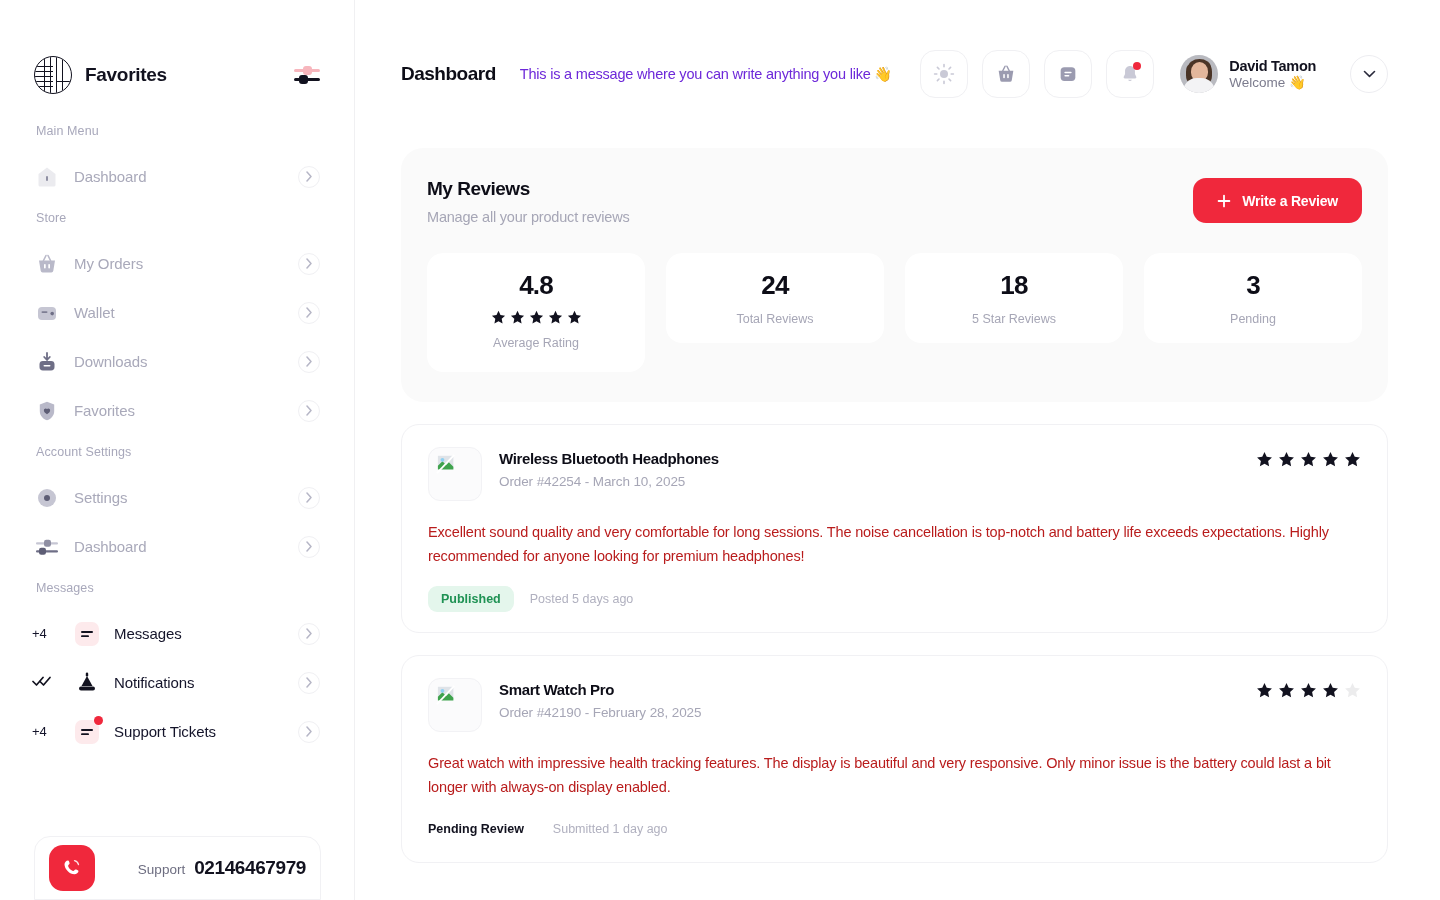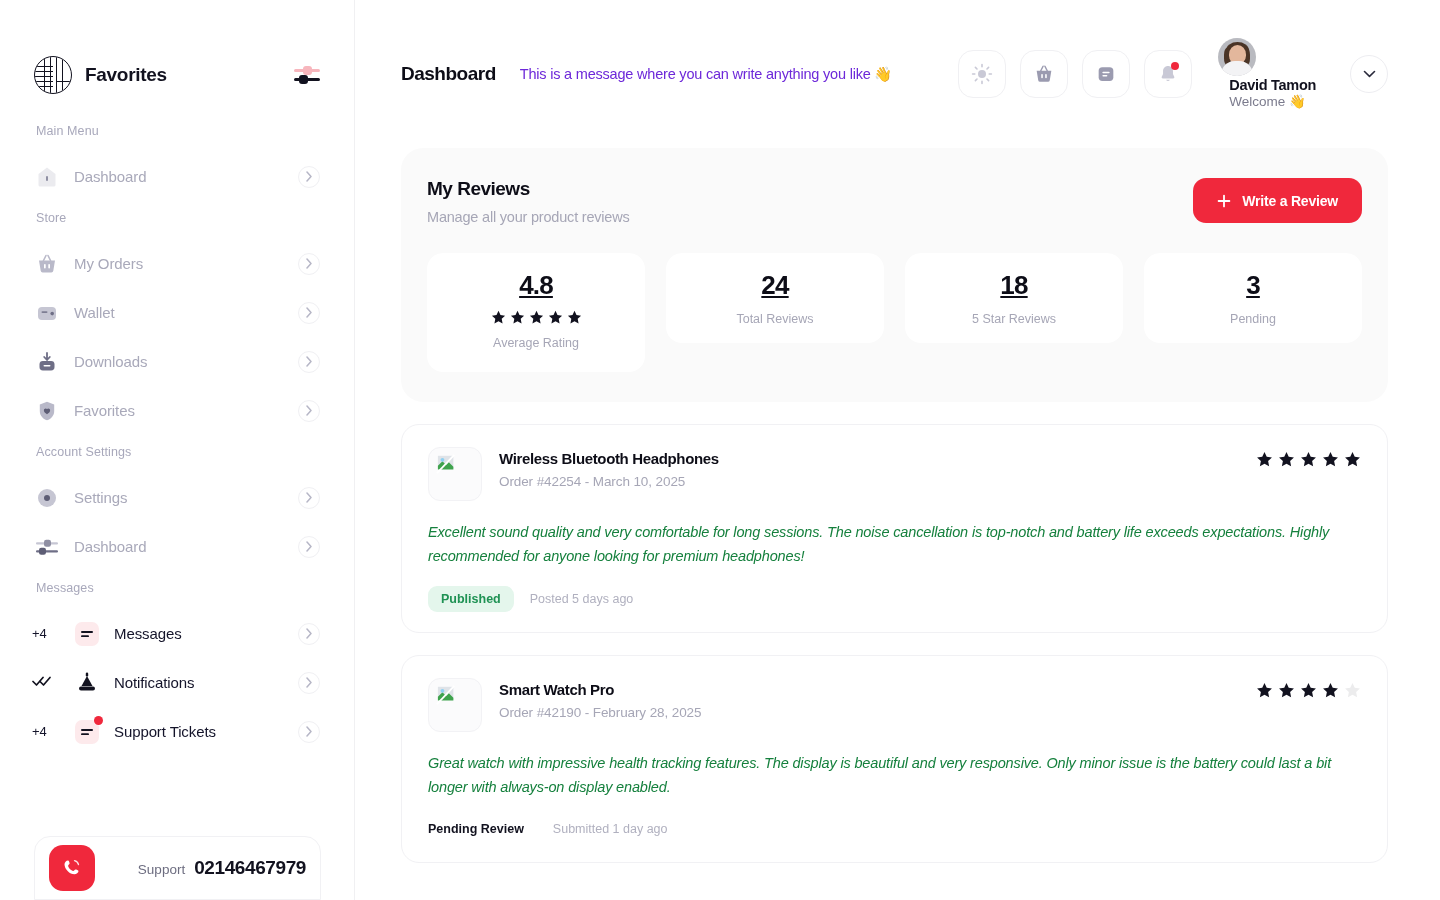--- a/index.html
+++ b/index.html
@@ -131,21 +131,21 @@
   .icon-btn {
     width: 48px; height: 48px; border-radius: 15px;
     border: 1px solid #f0f0f3; background: #fff;
     display: flex; align-items: center; justify-content: center;
     cursor: pointer; position: relative;
   }
   .icon-btn .dot {
     position: absolute; top: 11px; right: 12px;
     width: 8px; height: 8px; border-radius: 50%; background: #f0283c;
   }
-  .profile { display: flex; align-items: flex-start; margin-left: 12px; cursor: pointer; flex-direction: column; }
+  .profile { display: flex; align-items: center; margin-left: 12px; cursor: pointer; }
   .avatar {
     width: 38px; height: 38px; border-radius: 50%;
     background: #b9bac0; position: relative; overflow: hidden; flex: 0 0 38px;
   }
   .avatar .face { position: absolute; width: 17px; height: 19px; border-radius: 50% 50% 45% 45%;
     background: #e3b79c; left: 10.5px; top: 7px; }
   .avatar .hair { position: absolute; width: 23px; height: 17px; border-radius: 50% 50% 30% 30%;
     background: #4a3426; left: 7.5px; top: 4px; }
   .avatar .hairL { position: absolute; width: 7px; height: 17px; border-radius: 40%;
     background: #4a3426; left: 6px; top: 10px; }
@@ -177,21 +177,21 @@
     font-size: 14px; font-weight: 700; letter-spacing: -0.2px;
     display: flex; align-items: center; gap: 11px; cursor: pointer;
     font-family: "Liberation Sans", sans-serif;
   }
   .stats { display: flex; gap: 21px; margin-top: 28px; align-items: flex-start; }
   .stat {
     flex: 1; background: #fff; border-radius: 16px;
     padding: 17px 10px 17px; text-align: center;
   }
   .stat.tall { padding-bottom: 22px; }
-  .stat-val { font-size: 26px; font-weight: 800; letter-spacing: -0.8px; color: #0d0d17; text-decoration: underline; }
+  .stat-val { font-size: 26px; font-weight: 800; letter-spacing: -0.8px; color: #0d0d17; }
   .stat-lbl { font-size: 12.5px; color: #a6a6b6; margin-top: 11px; }
   .stat-stars { margin-top: 9px; display: flex; justify-content: center; gap: 4px; }
 
   
   .rcard {
     margin-top: 22px; background: #fff;
     border: 1px solid #f1f1f4; border-radius: 18px;
     padding: 22px 26px 20px;
   }
   .rhead { display: flex; align-items: flex-start; }
@@ -201,22 +201,22 @@
     flex: 0 0 54px; position: relative;
   }
   .thumb .broken {
     position: absolute; left: 7px; top: 6px; width: 22px; height: 20px;
   }
   .rtitle-wrap { margin-left: 17px; padding-top: 3px; }
   .rtitle { font-size: 15px; font-weight: 800; letter-spacing: -0.35px; color: #0d0d17; }
   .rmeta { font-size: 13.5px; color: #a6a6b6; margin-top: 7px; letter-spacing: -0.1px; }
   .rstars { margin-left: auto; display: flex; gap: 5px; padding-top: 4px; }
   .rbody {
-    font-size: 14.5px; color: #15803d; line-height: 1.68;
-    margin-top: 19px; letter-spacing: -0.15px; font-style: italic;
+    font-size: 14.5px; color: #b91c1c; line-height: 1.68;
+    margin-top: 19px; letter-spacing: -0.15px;
   }
   .rfoot { display: flex; align-items: center; gap: 16px; margin-top: 17px; }
   .badge {
     font-size: 12.5px; font-weight: 700; padding: 6px 13px; border-radius: 9px;
   }
   .badge.published { background: #e4f6ec; color: #1f9254; }
   .badge.pending { background: transparent; color: #12121f; padding-left: 0; }
   .rtime { font-size: 12.5px; color: #b0b0bf; }
 </style>
 </head>

